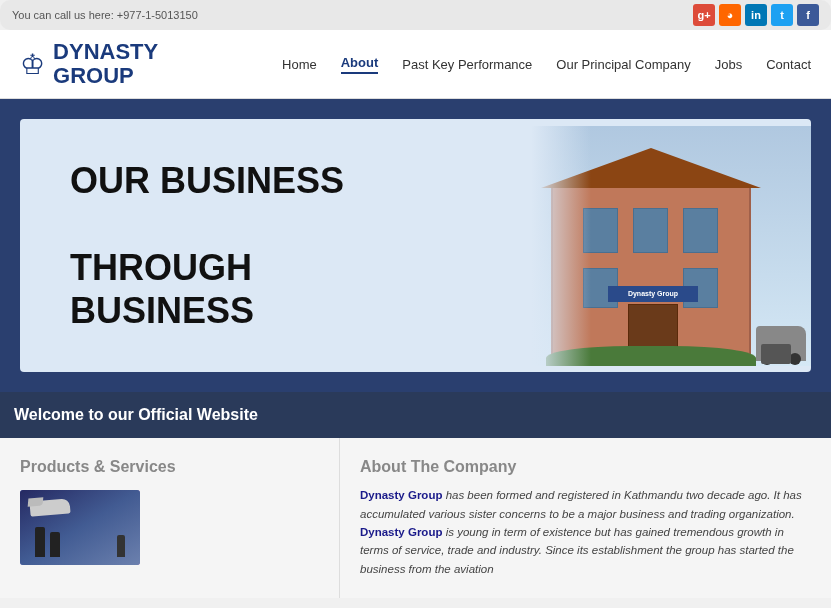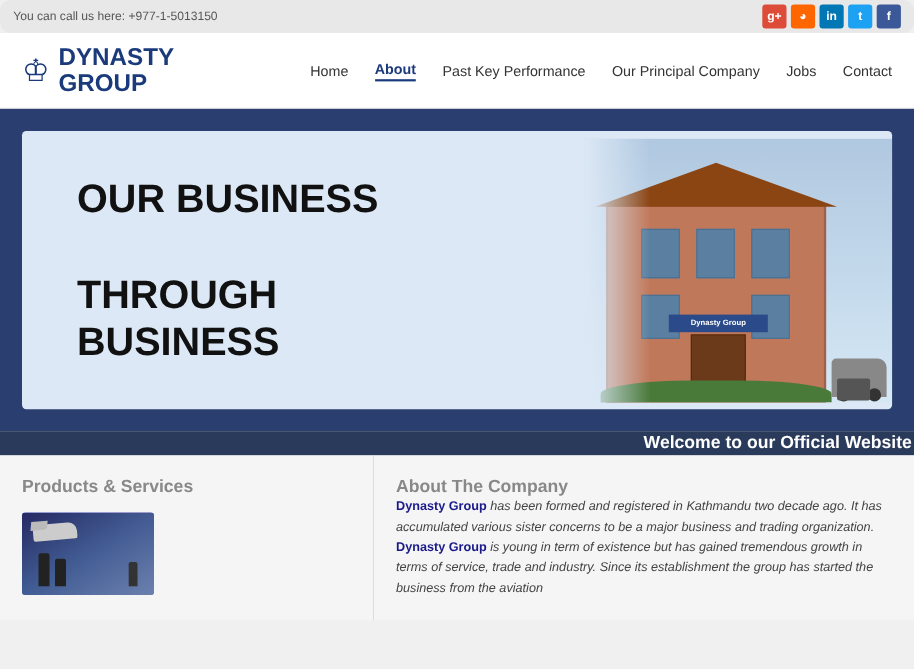--- a/index.html
+++ b/index.html
@@ -204,22 +204,22 @@
       top: 0;
       width: 60px;
       height: 100%;
       background: linear-gradient(to right, #dce8f5, transparent);
       z-index: 2;
     }
 
     
     .welcome-banner {
       background: #2a3a5a;
-      text-align: right;
-      padding: 2px;
+      text-align: left;
+      padding: 14px;
     }
     .welcome-banner p {
       color: white;
       font-size: 16px;
       font-weight: bold;
     }
 
     
     .content-area {
       background: #f5f5f5;
@@ -258,20 +258,21 @@
     }
 
     .main-content {
       flex: 1;
       padding: 20px;
     }
     .main-content h3 {
       color: #888;
       font-size: 16px;
       font-weight: bold;
+      margin-bottom: 10px;
     }
     .main-content p {
       font-size: 11.5px;
       color: #444;
       line-height: 1.6;
       font-style: italic;
     }
     .main-content p strong {
       color: #1a1a8a;
       font-style: normal;

